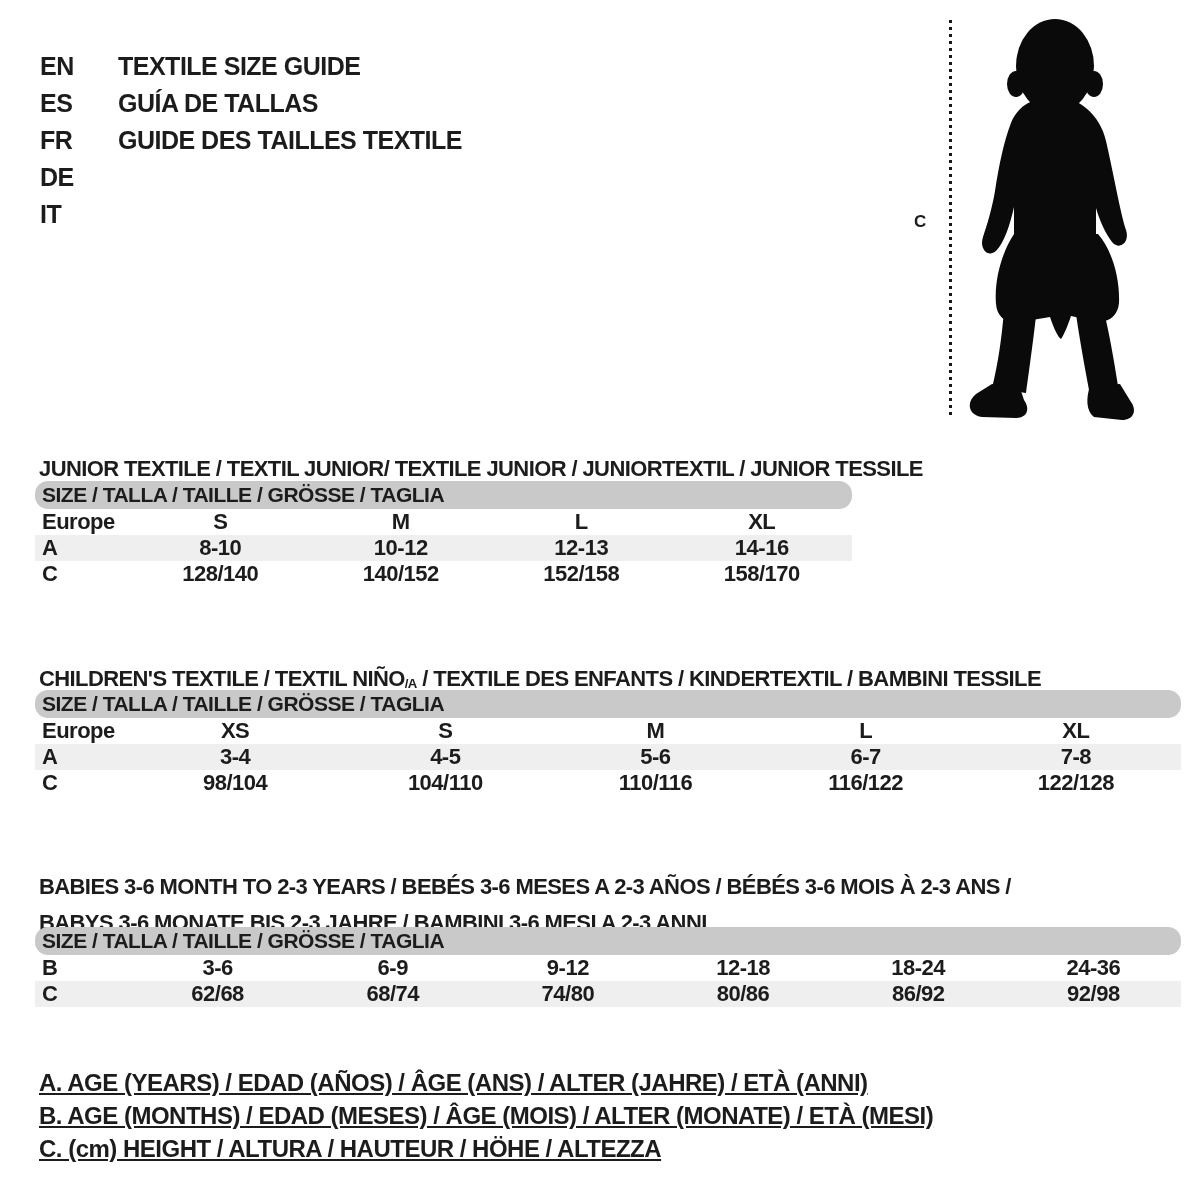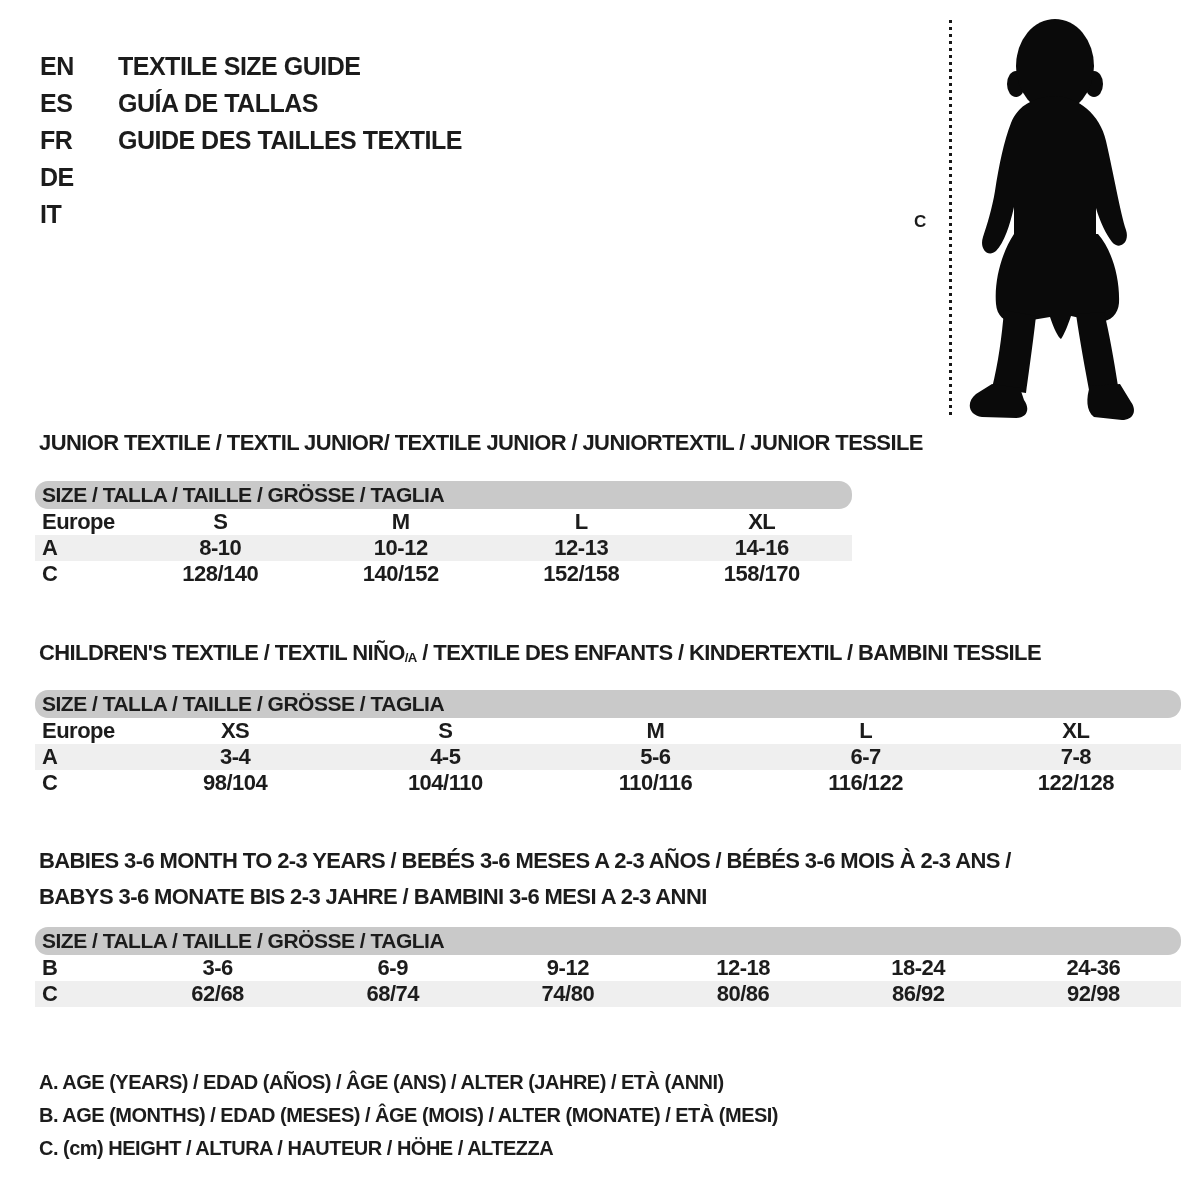--- a/index.html
+++ b/index.html
@@ -15,33 +15,33 @@
   .lang-title{white-space:nowrap;}
   
   .figure{position:absolute;left:900px;top:0;width:300px;height:440px;}
   .measure-line{
     position:absolute;left:49px;top:20px;width:3px;height:396px;
     background:repeating-linear-gradient(to bottom,#181818 0 3px,transparent 3px 7px);
   }
   .measure-label{position:absolute;left:14px;top:212px;font-size:17px;}
   .toddler{position:absolute;left:58px;top:12px;}
   
-  .section-title{position:absolute;font-size:22px;letter-spacing:-0.6px;white-space:nowrap;}
+  .section-title{position:absolute;font-size:22px;letter-spacing:-0.6px;white-space:nowrap;margin-top:26px;}
   .title-sub{font-size:0.6em;vertical-align:-0.15em;}
   .size-table{position:absolute;border-collapse:collapse;table-layout:fixed;font-size:22px;letter-spacing:-0.5px;}
   .size-table td{padding:0 7px;height:16px;text-align:center;white-space:nowrap;overflow:hidden;}
   .size-table td.left{text-align:left;}
   .size-table .hdr-row td{background:#c9c9c9;height:28px;font-size:21px;border-radius:13px;}
   .size-table tr.stripe td{background:#efefef;}
   #junior-table{left:35px;top:481px;width:817px;}
   #children-table{left:35px;top:690px;width:1146px;}
   #babies-table{left:35px;top:927px;width:1146px;}
   
   .legend{position:absolute;left:39px;top:1066px;}
-  .legend-line{font-size:20px;letter-spacing:-0.5px;height:33px;line-height:33px;white-space:nowrap;}
+  .legend-line{font-size:24px;letter-spacing:-0.5px;height:33px;line-height:33px;white-space:nowrap;text-decoration:underline;}
 </style>
 </head>
 <body>
 
 <div class="lang-list">
   <div class="lang-row">
     <span class="lang-code">EN</span>
     <span class="lang-title">TEXTILE SIZE GUIDE</span>
   </div>
   <div class="lang-row">

